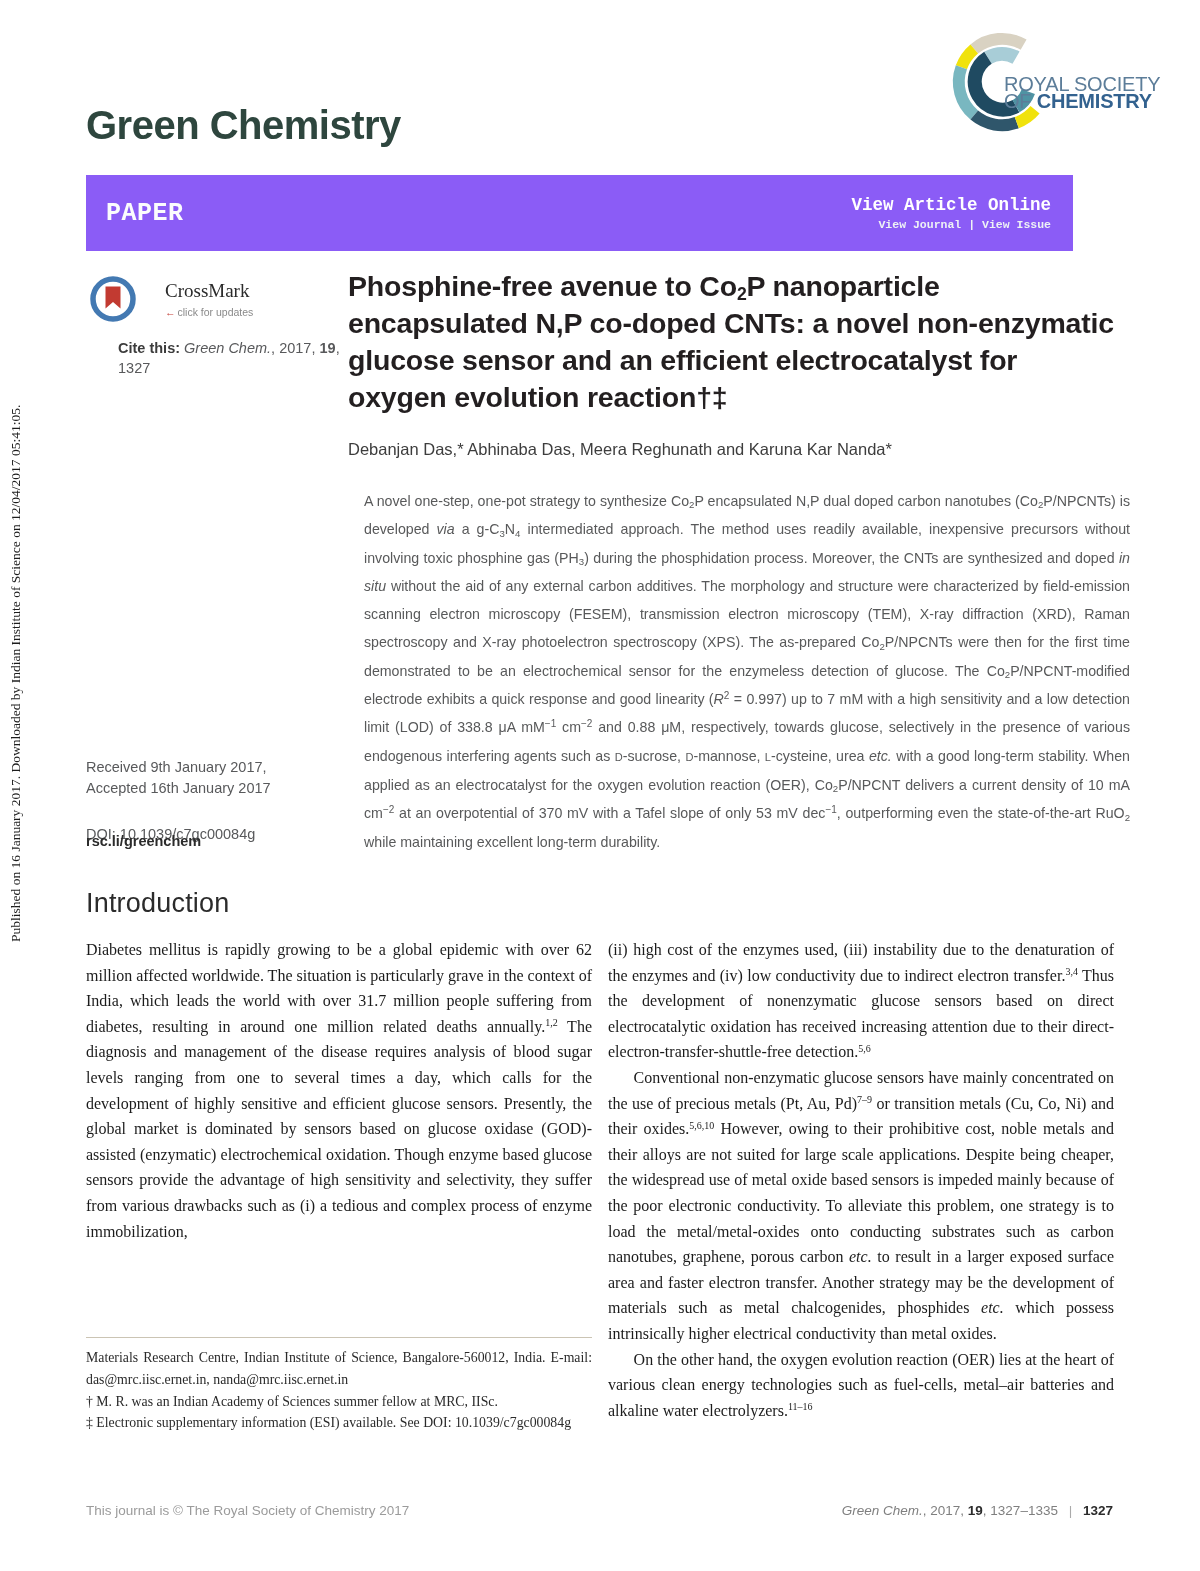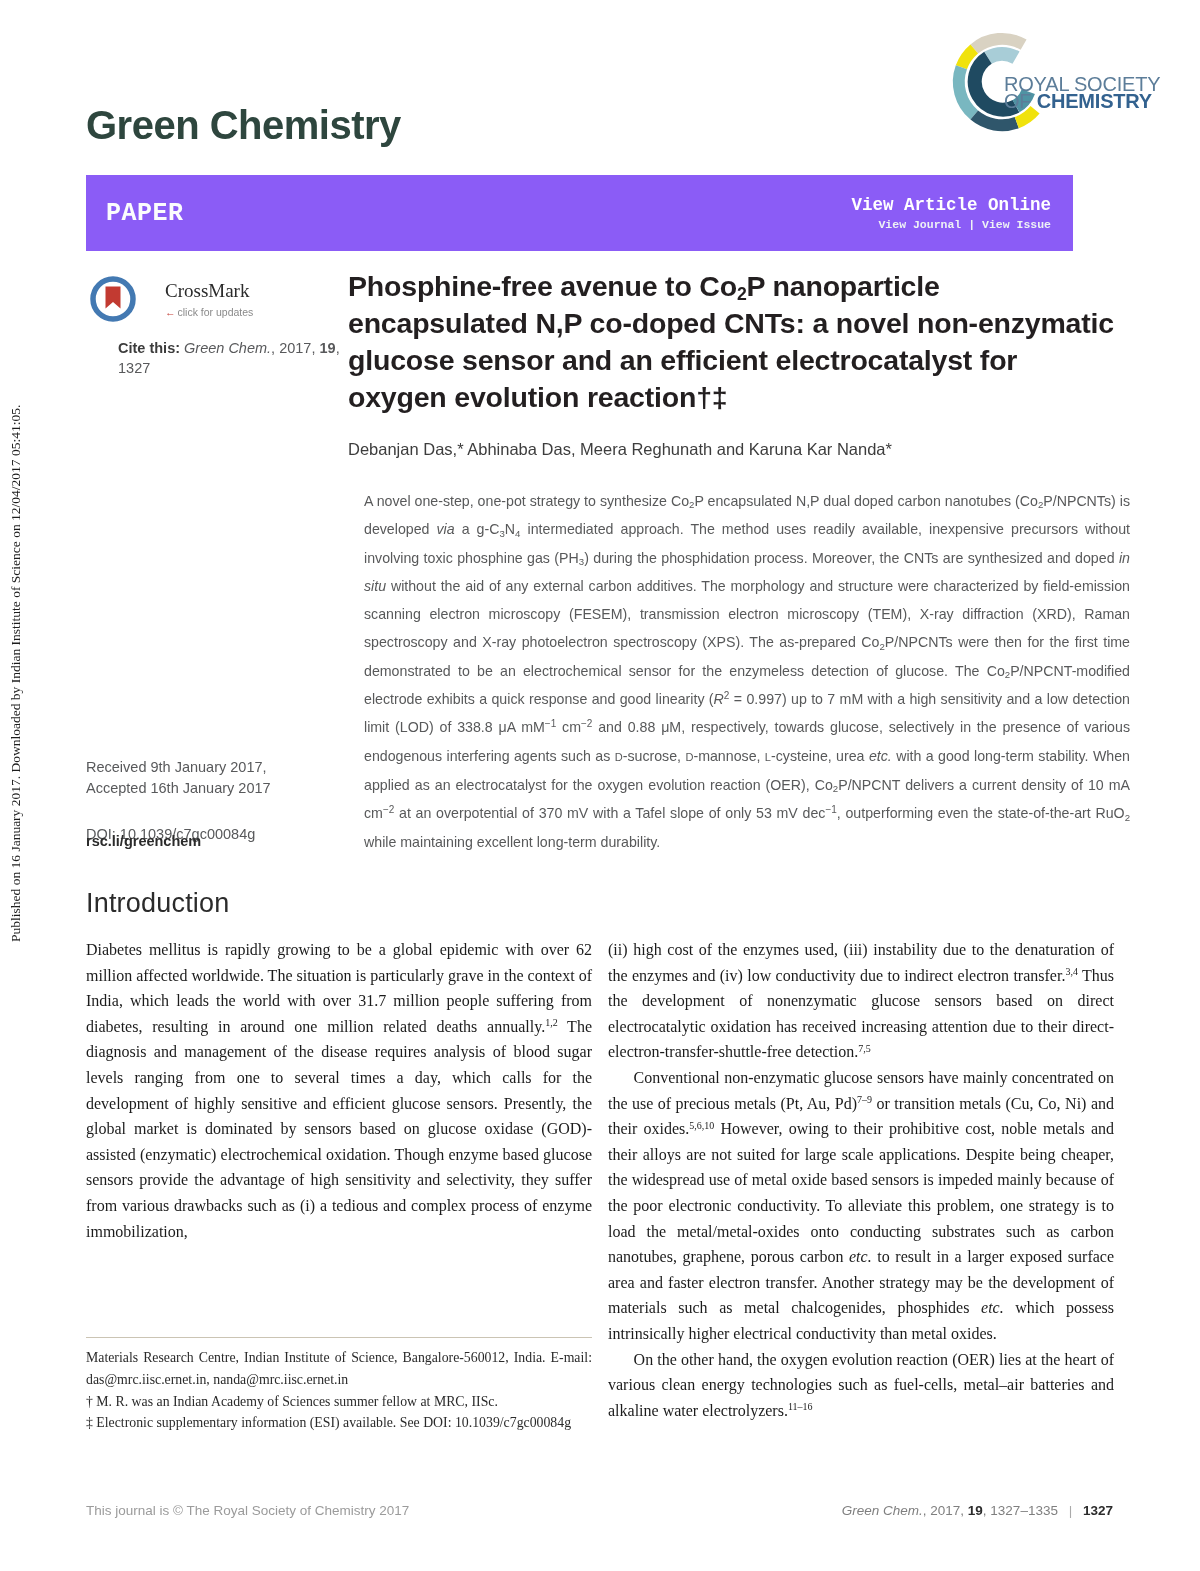--- a/index.html
+++ b/index.html
@@ -302,21 +302,21 @@
 
   <a class="web-line">rsc.li/greenchem</a>
 
   <h3 class="intro-heading">Introduction</h3>
 
   <div class="body-col col-left">
     <p>Diabetes mellitus is rapidly growing to be a global epidemic with over 62 million affected worldwide. The situation is particularly grave in the context of India, which leads the world with over 31.7 million people suffering from diabetes, resulting in around one million related deaths annually.<sup>1,2</sup> The diagnosis and management of the disease requires analysis of blood sugar levels ranging from one to several times a day, which calls for the development of highly sensitive and efficient glucose sensors. Presently, the global market is dominated by sensors based on glucose oxidase (GOD)-assisted (enzymatic) electrochemical oxidation. Though enzyme based glucose sensors provide the advantage of high sensitivity and selectivity, they suffer from various drawbacks such as (i) a tedious and complex process of enzyme immobilization,</p>
   </div>
 
   <div class="body-col col-right">
-    <p>(ii) high cost of the enzymes used, (iii) instability due to the denaturation of the enzymes and (iv) low conductivity due to indirect electron transfer.<sup>3,4</sup> Thus the development of nonenzymatic glucose sensors based on direct electrocatalytic oxidation has received increasing attention due to their direct-electron-transfer-shuttle-free detection.<sup>7,5</sup></p>
+    <p>(ii) high cost of the enzymes used, (iii) instability due to the denaturation of the enzymes and (iv) low conductivity due to indirect electron transfer.<sup>3,4</sup> Thus the development of nonenzymatic glucose sensors based on direct electrocatalytic oxidation has received increasing attention due to their direct-electron-transfer-shuttle-free detection.<sup>5,6</sup></p>
     <p class="indent">Conventional non-enzymatic glucose sensors have mainly concentrated on the use of precious metals (Pt, Au, Pd)<sup>7–9</sup> or transition metals (Cu, Co, Ni) and their oxides.<sup>5,6,10</sup> However, owing to their prohibitive cost, noble metals and their alloys are not suited for large scale applications. Despite being cheaper, the widespread use of metal oxide based sensors is impeded mainly because of the poor electronic conductivity. To alleviate this problem, one strategy is to load the metal/metal-oxides onto conducting substrates such as carbon nanotubes, graphene, porous carbon <i>etc.</i> to result in a larger exposed surface area and faster electron transfer. Another strategy may be the development of materials such as metal chalcogenides, phosphides <i>etc.</i> which possess intrinsically higher electrical conductivity than metal oxides.</p>
     <p class="indent">On the other hand, the oxygen evolution reaction (OER) lies at the heart of various clean energy technologies such as fuel-cells, metal–air batteries and alkaline water electrolyzers.<sup>11–16</sup></p>
   </div>
 
   <div class="footnotes">
     <div class="affil">Materials Research Centre, Indian Institute of Science, Bangalore-560012, India. E-mail: das@mrc.iisc.ernet.in, nanda@mrc.iisc.ernet.in</div>
     <div>† M. R. was an Indian Academy of Sciences summer fellow at MRC, IISc.</div>
     <div>‡ Electronic supplementary information (ESI) available. See DOI: 10.1039/c7gc00084g</div>
   </div>
 

